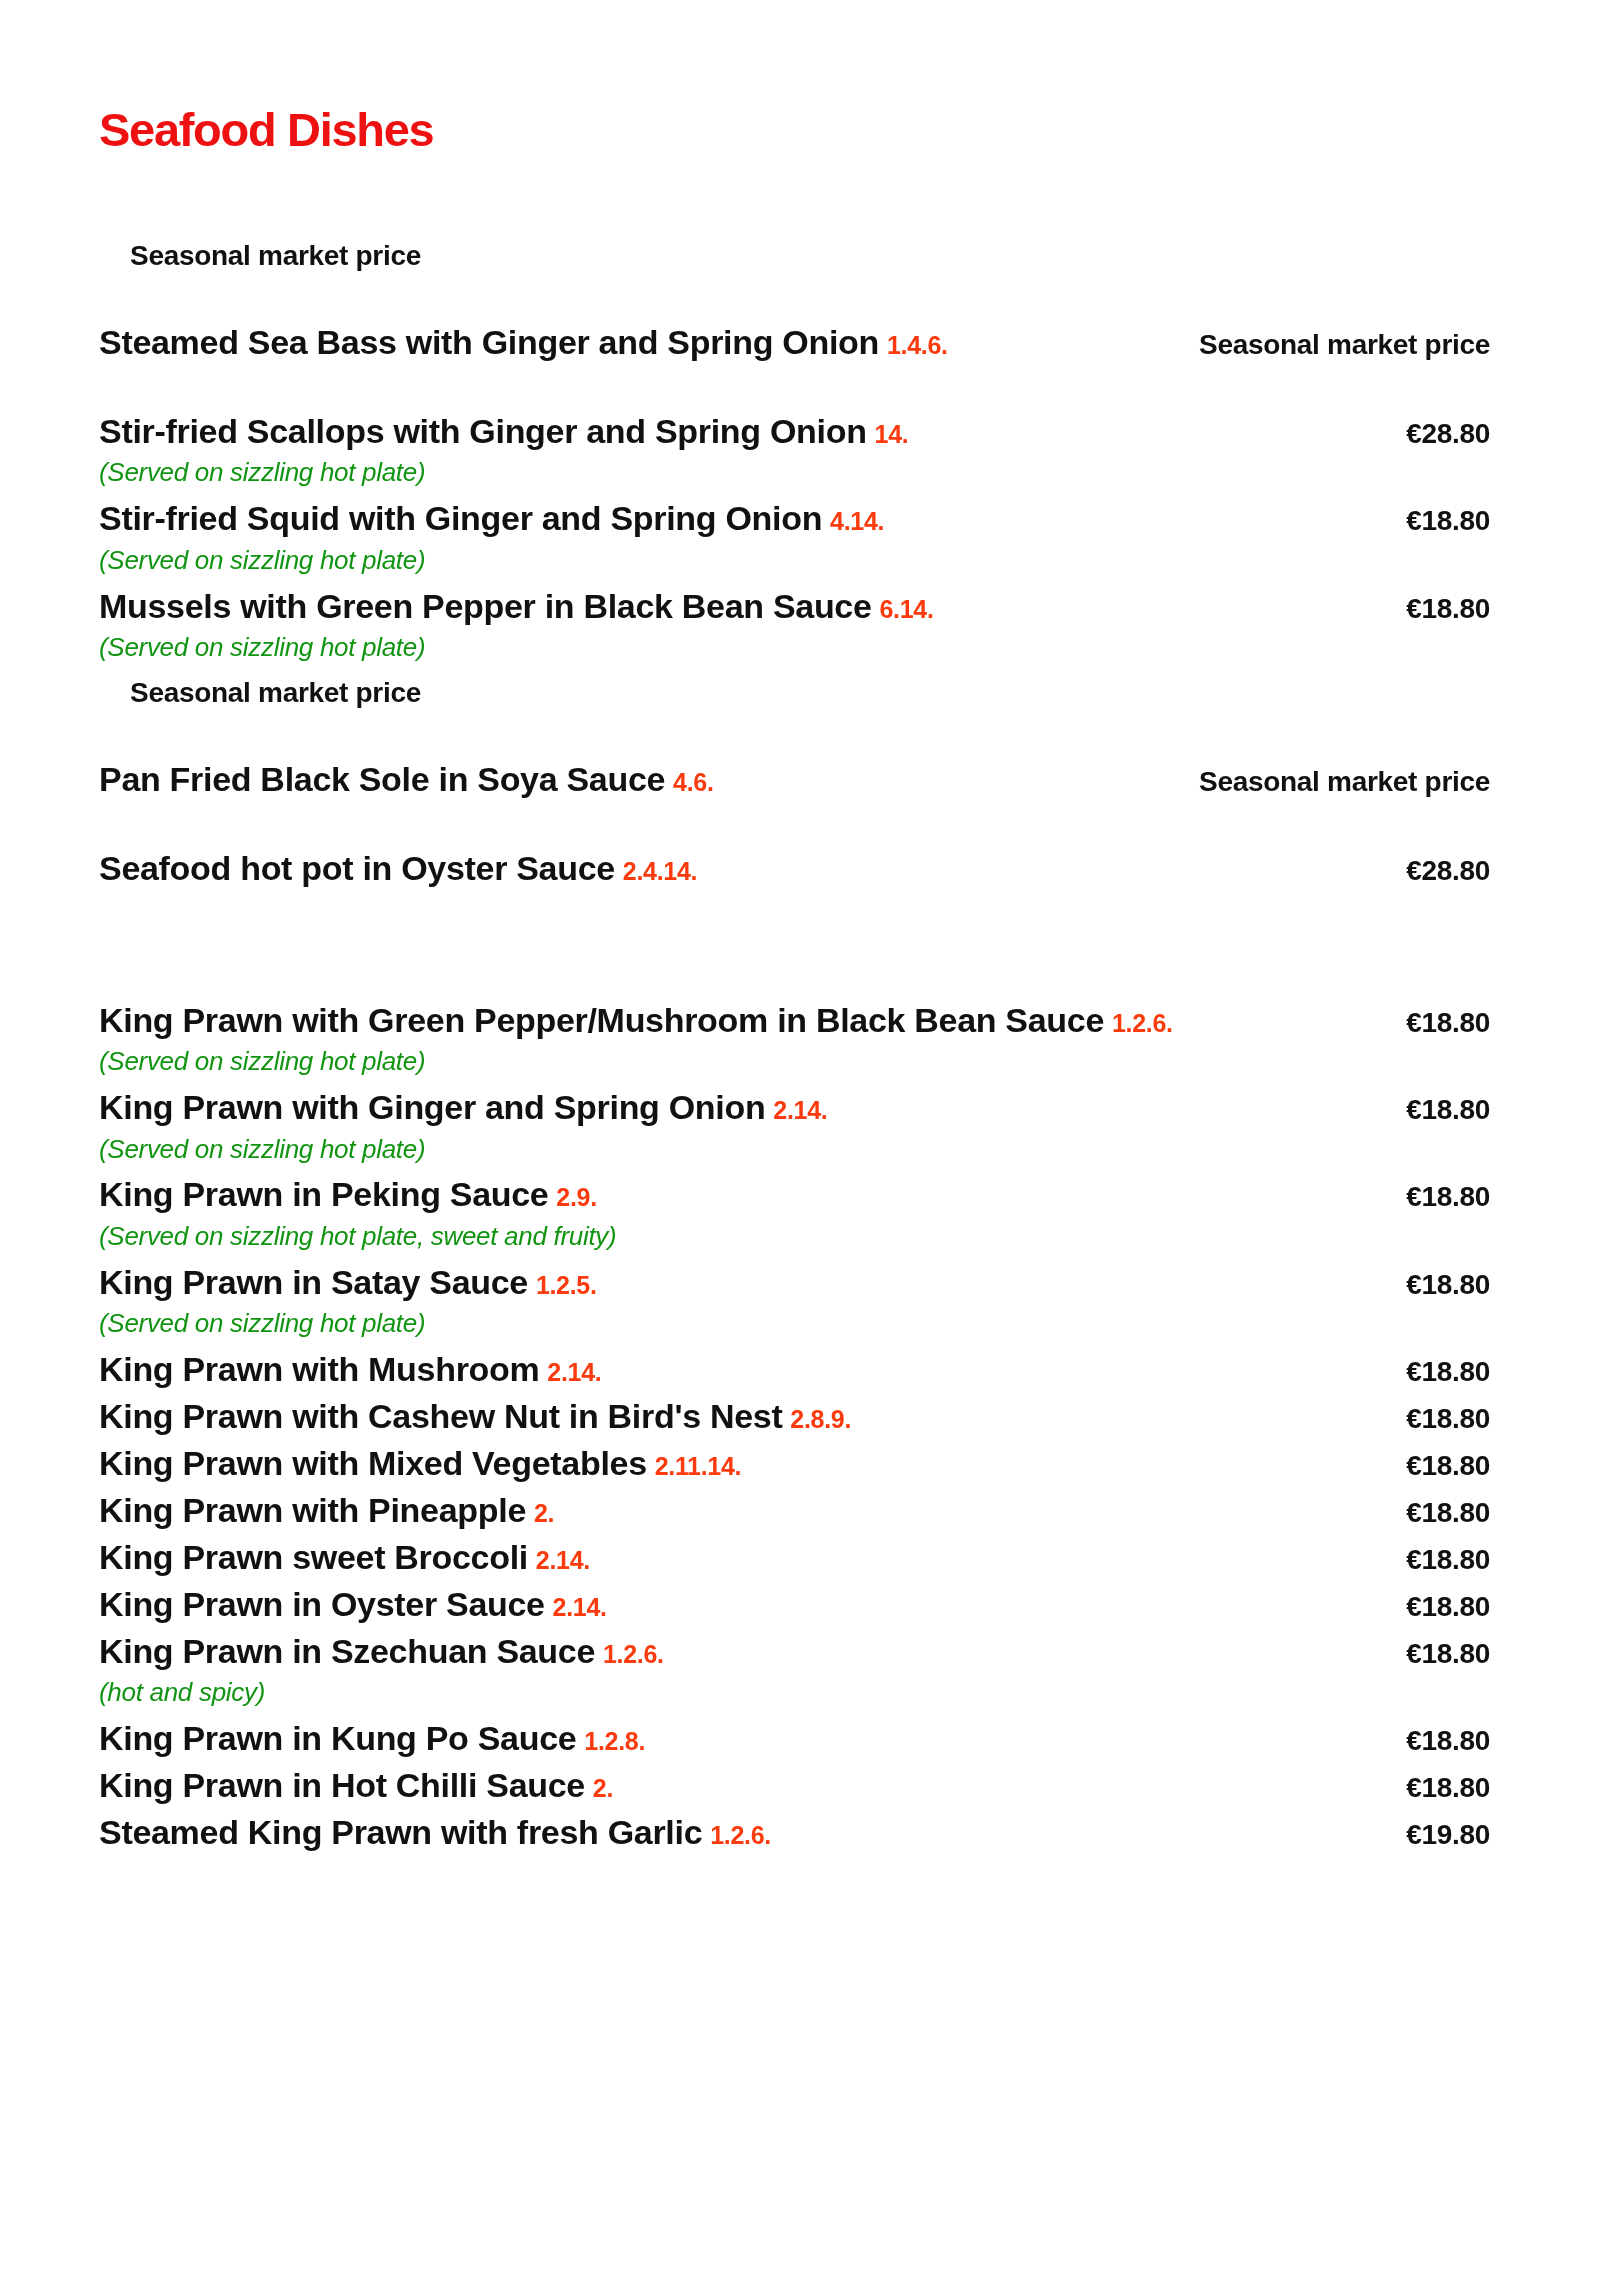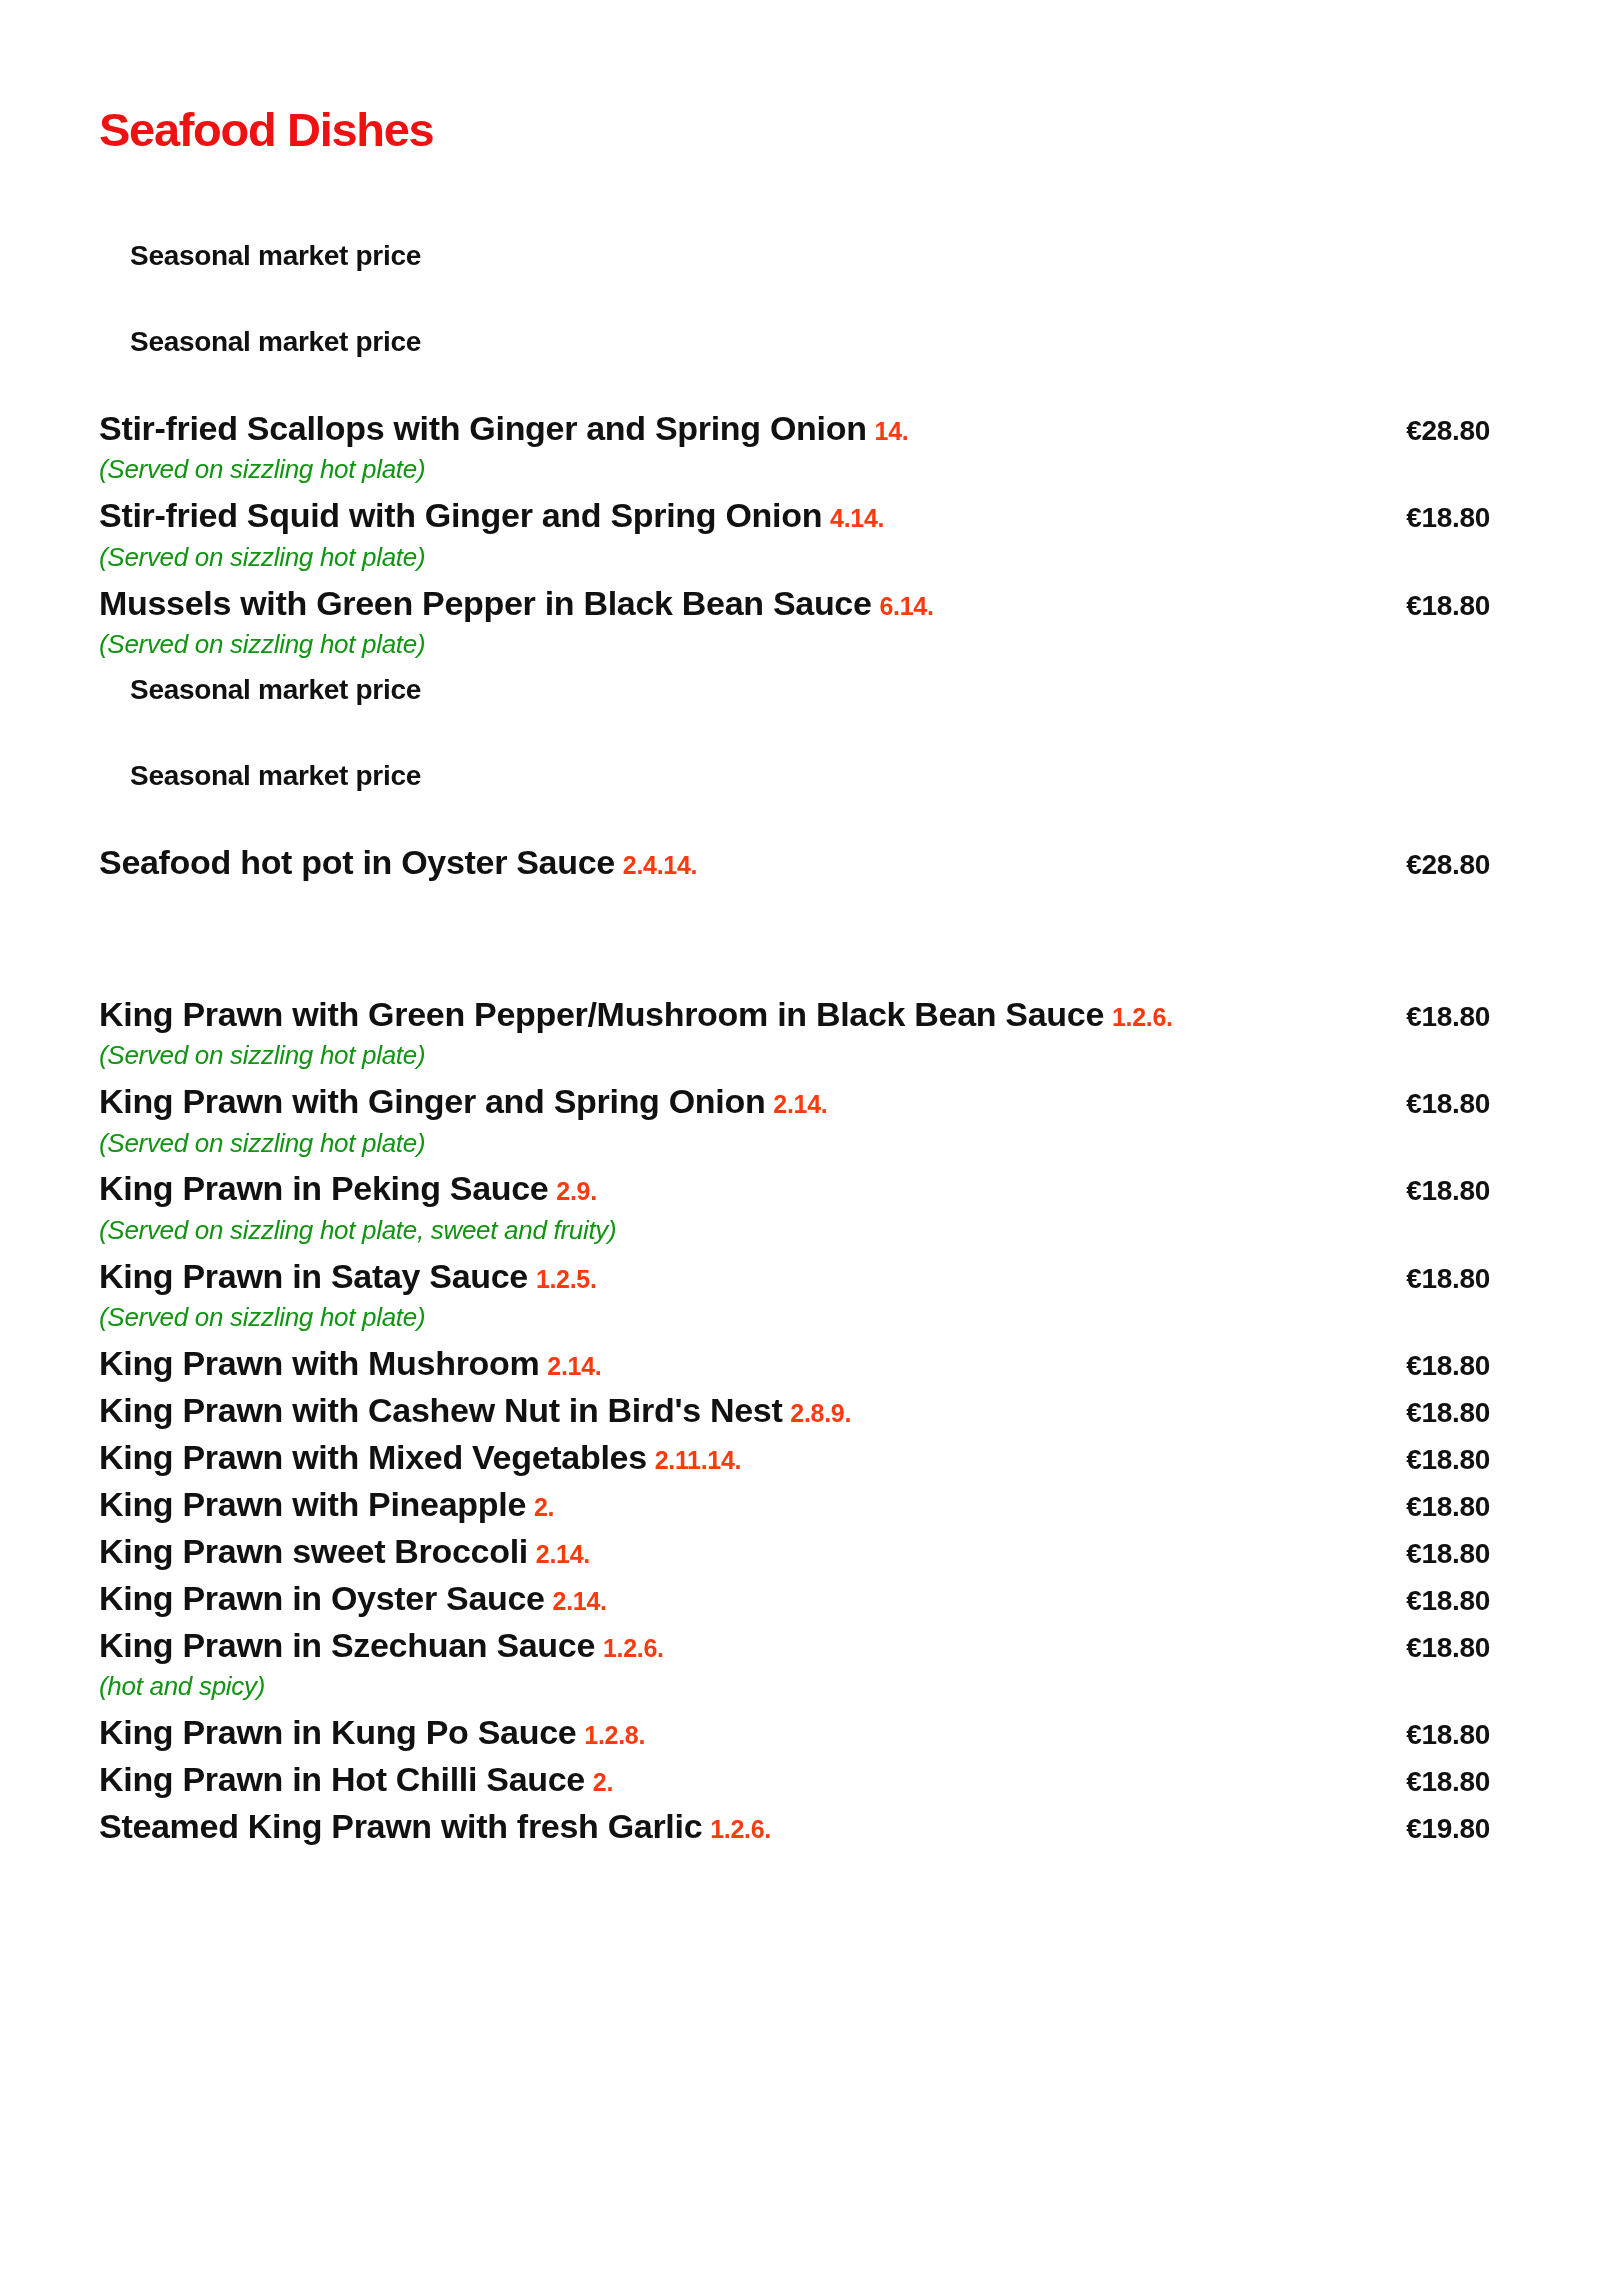--- a/index.html
+++ b/index.html
@@ -69,20 +69,21 @@
 <body>
 
 <div class="page" style="--heading-color: #ee1111; --dish-color: #111111; --allergen-color: #fb3b0e; --note-color: #119411; --price-color: #111111; background: rgb(255, 255, 255);">
   <div id="sections">
       <section class="menu-section">
         <h1 class="section-title">Seafood Dishes</h1>
         <div class="item-row roomy">
           <div class="item-price">Seasonal market price</div>
         </div>
         <div class="item-row roomy">
+          <div class="item-name"><span>Steamed Sea Bass with Ginger and Spring Onion</span><span class="codes">1.4.6.</span></div>
           <div class="item-price">Seasonal market price</div>
         </div>
         <div class="item-row">
           <div class="item-name"><span>Stir-fried Scallops with Ginger and Spring Onion</span><span class="codes">14.</span></div>
           <div class="item-price">€28.80</div>
         </div>
         <div class="item-note">(Served on sizzling hot plate)</div>
         <div class="item-row">
           <div class="item-name"><span>Stir-fried Squid with Ginger and Spring Onion</span><span class="codes">4.14.</span></div>
           <div class="item-price">€18.80</div>
@@ -90,20 +91,21 @@
         <div class="item-note">(Served on sizzling hot plate)</div>
         <div class="item-row">
           <div class="item-name"><span>Mussels with Green Pepper in Black Bean Sauce</span><span class="codes">6.14.</span></div>
           <div class="item-price">€18.80</div>
         </div>
         <div class="item-note">(Served on sizzling hot plate)</div>
         <div class="item-row roomy">
           <div class="item-price">Seasonal market price</div>
         </div>
         <div class="item-row roomy">
+          <div class="item-name"><span>Pan Fried Black Sole in Soya Sauce</span><span class="codes">4.6.</span></div>
           <div class="item-price">Seasonal market price</div>
         </div>
         <div class="item-row roomy">
           <div class="item-name"><span>Seafood hot pot in Oyster Sauce</span><span class="codes">2.4.14.</span></div>
           <div class="item-price">€28.80</div>
         </div>
       </section>
       <section class="menu-section">
         <div class="item-row">
           <div class="item-name"><span>King Prawn with Green Pepper/Mushroom in Black Bean Sauce</span><span class="codes">1.2.6.</span></div>

